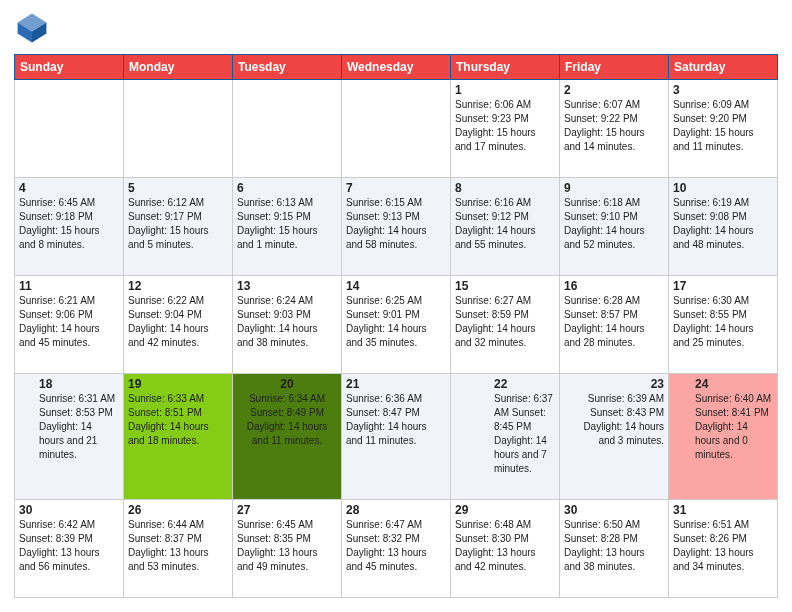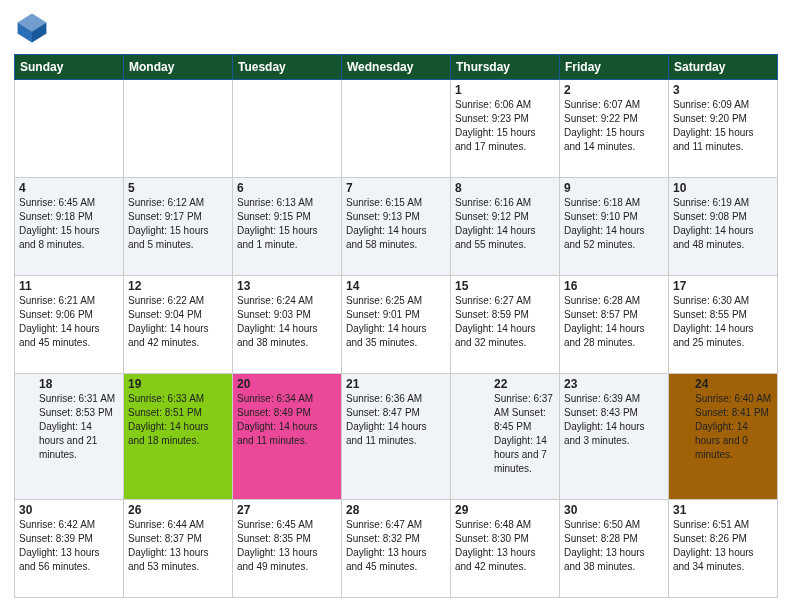--- a/index.html
+++ b/index.html
@@ -52,21 +52,21 @@
       font-size: 14px;
       color: #444;
     }
     .calendar {
       width: 100%;
       border-collapse: collapse;
       flex: 1;
       table-layout: fixed;
     }
     .calendar th {
-      background: #14532d;
+      background: #ef4444;
       color: #fff;
       font-size: 12px;
       font-weight: bold;
       text-align: left;
       padding: 5px 5px;
       border: 1px solid #1a5a9a;
     }
     .calendar td {
       border: 1px solid #ccc;
       vertical-align: top;
@@ -271,49 +271,49 @@
 Daylight: 14 hours
 and 21 minutes.</div>
           </td>
           <td style="background: #84cc16;">
             <span class="day-num">19</span>
             <div class="day-info">Sunrise: 6:33 AM
 Sunset: 8:51 PM
 Daylight: 14 hours
 and 18 minutes.</div>
           </td>
-          <td style="background: #ec4899;">
+          <td style="background: #4d7c0f; text-align: center;">
             <span class="day-num">20</span>
             <div class="day-info">Sunrise: 6:34 AM
 Sunset: 8:49 PM
 Daylight: 14 hours
 and 11 minutes.</div>
           </td>
           <td style="background: rgb(240, 244, 248);">
             <span class="day-num">21</span>
             <div class="day-info">Sunrise: 6:36 AM
 Sunset: 8:47 PM
 Daylight: 14 hours
 and 11 minutes.</div>
           </td>
           <td style="background: rgb(240, 244, 248); padding-left: 43px;">
             <span class="day-num">22</span>
             <div class="day-info">Sunrise: 6:37 AM
 Sunset: 8:45 PM
 Daylight: 14 hours
 and 7 minutes.</div>
           </td>
-          <td style="background: rgb(240, 244, 248);">
+          <td style="background: rgb(240, 244, 248); text-align: right;">
             <span class="day-num">23</span>
             <div class="day-info">Sunrise: 6:39 AM
 Sunset: 8:43 PM
 Daylight: 14 hours
 and 3 minutes.</div>
           </td>
-          <td style="background: #a16207; padding-left: 26px;">
+          <td style="background: #fca5a5; padding-left: 26px;">
             <span class="day-num">24</span>
             <div class="day-info">Sunrise: 6:40 AM
 Sunset: 8:41 PM
 Daylight: 14 hours
 and 0 minutes.</div>
           </td>
         </tr>
         <tr>
           <td>
             <span class="day-num">30</span>

